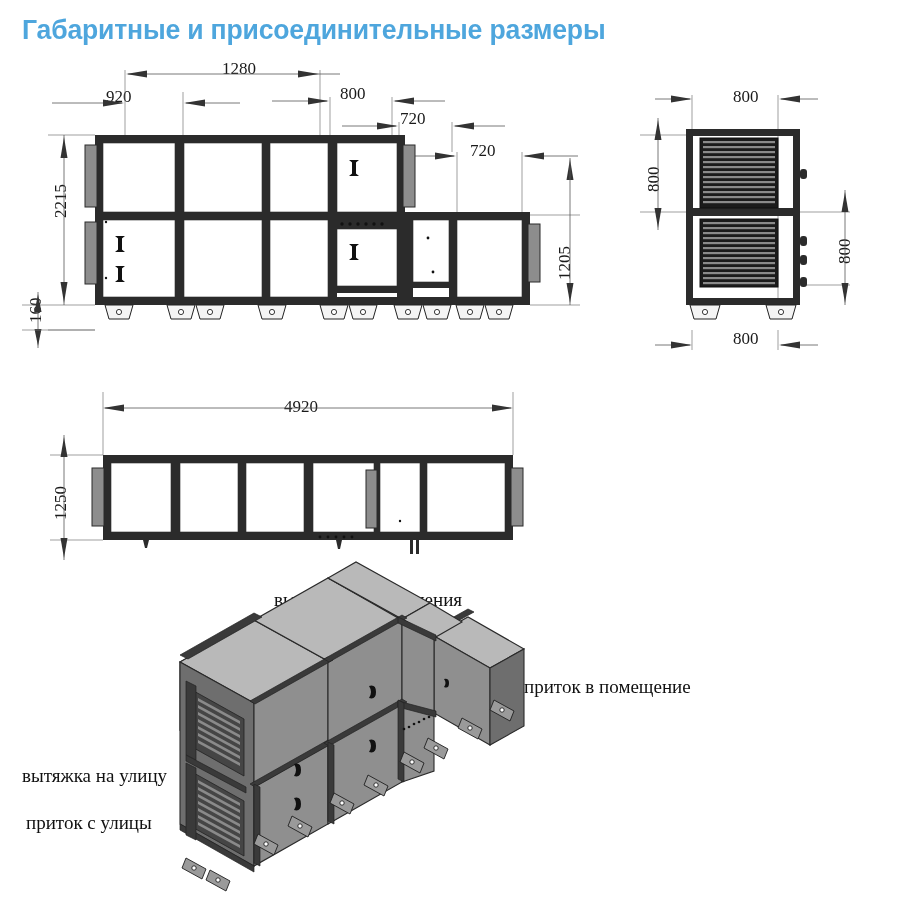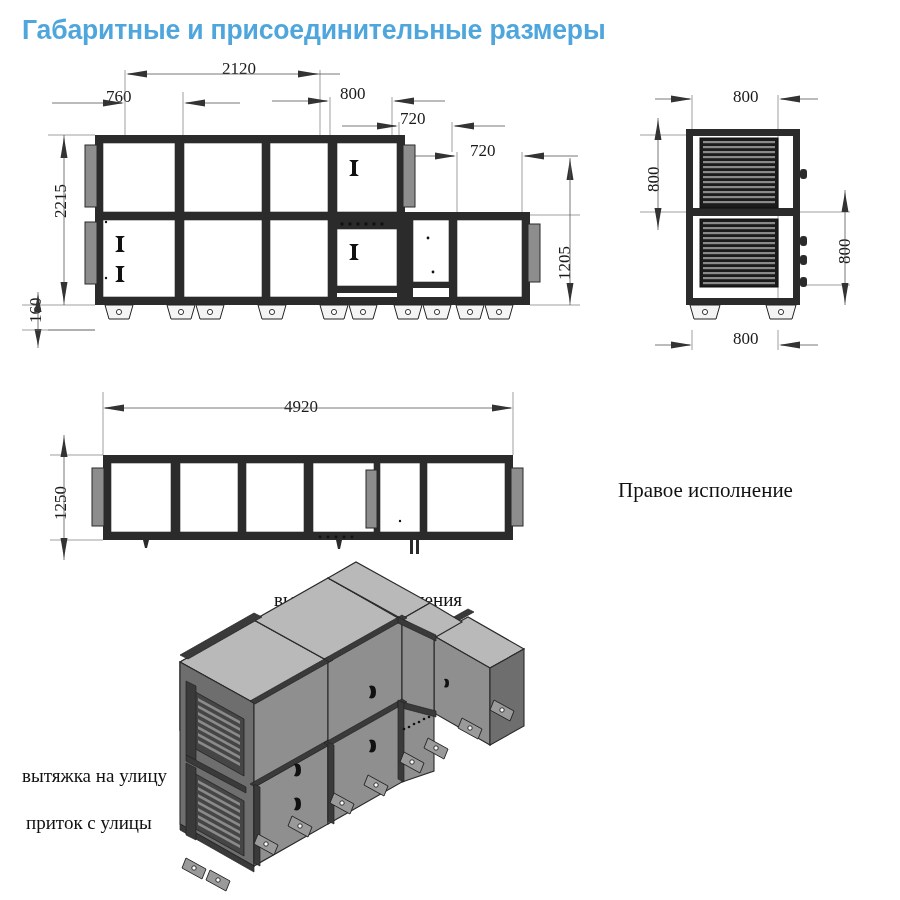--- a/index.html
+++ b/index.html
@@ -41,40 +41,40 @@
   .iso-foot{fill:#9a9a9a;stroke:#1f1f1f;stroke-width:0.9;}
   .dots{fill:#111;}
 </style>
 </head>
 <body>
 
 <div id="stage">
 
   <div class="title">Габаритные и присоединительные размеры</div>
 
-  <div class="dimtext" style="left:222px;top:60px;">2120</div>
-  <div class="dimtext" style="left:106px;top:88px;">760</div>
+  <div class="dimtext" style="left:222px;top:60px;">1280</div>
+  <div class="dimtext" style="left:106px;top:88px;">920</div>
   <div class="dimtext" style="left:340px;top:85px;">800</div>
   <div class="dimtext" style="left:400px;top:110px;">720</div>
   <div class="dimtext" style="left:470px;top:142px;">720</div>
   <div class="dimtext vert" style="left:52px;top:218px;">2215</div>
   <div class="dimtext vert" style="left:27px;top:323px;">160</div>
   <div class="dimtext vert" style="left:556px;top:280px;">1205</div>
 
   <div class="dimtext" style="left:733px;top:88px;">800</div>
   <div class="dimtext vert" style="left:645px;top:192px;">800</div>
   <div class="dimtext vert" style="left:836px;top:264px;">800</div>
   <div class="dimtext" style="left:733px;top:330px;">800</div>
 
   <div class="dimtext" style="left:284px;top:388px;margin-top:10px;">4920</div>
   <div class="dimtext vert" style="left:52px;top:520px;">1250</div>
 
-  <div class="note big" style="left:618px;top:478px;">Правое исполнение</div>
 
   <div class="note" style="left:274px;top:589px;">вытяжка из помещения</div>
+  <div class="note" style="left:524px;top:676px;">приток в помещение</div>
   <div class="note" style="left:22px;top:733px;margin-top:32px;">вытяжка на улицу</div>
   <div class="note" style="left:26px;top:812px;">приток с улицы</div>
 
   <svg viewBox="0 0 900 900" xmlns="http://www.w3.org/2000/svg">
 
     <g>
 
       <g class="ext">
         <line x1="125" y1="70" x2="125" y2="215"></line>
         <line x1="183" y1="92" x2="183" y2="140"></line>

